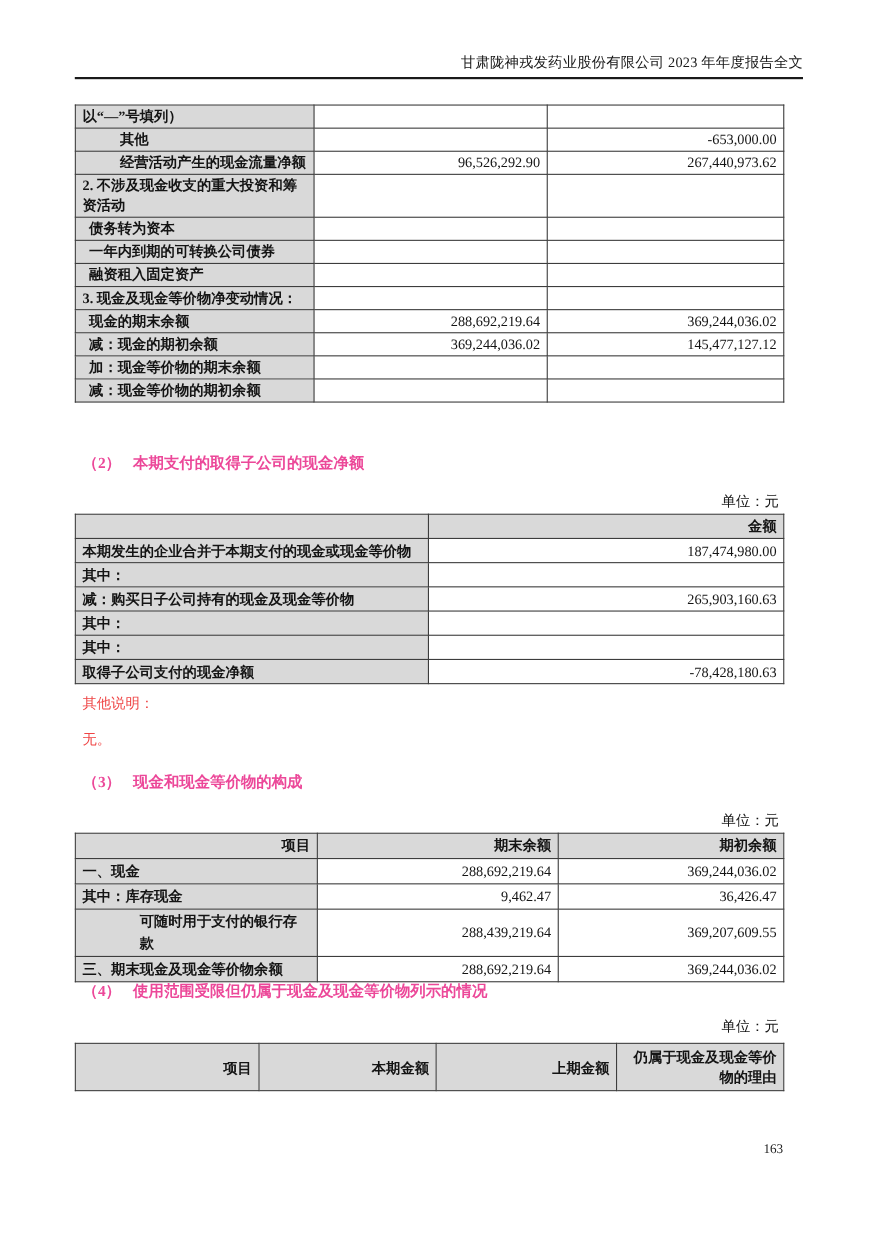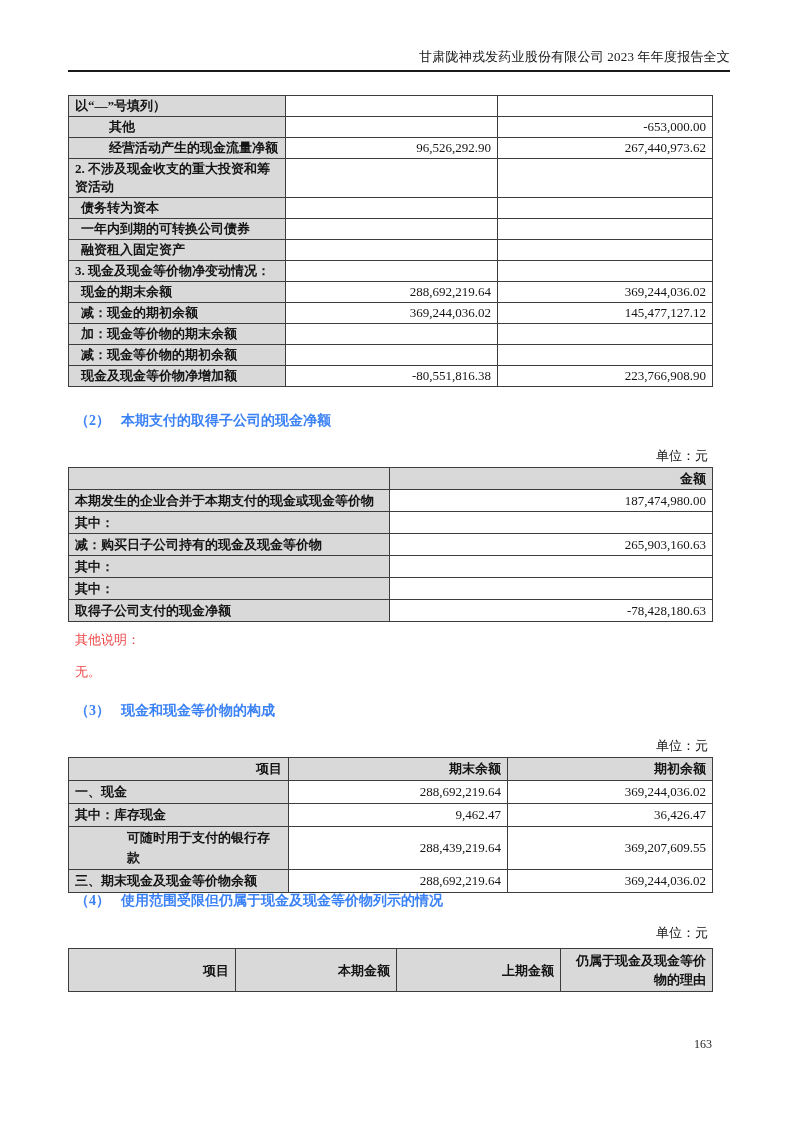--- a/index.html
+++ b/index.html
@@ -30,21 +30,21 @@
   .t3 td{height:20px;line-height:20px;}
   .lab{background:#d9d9d9;font-weight:bold;text-align:left;}
   .g{background:#d9d9d9;}
   .val{text-align:right;background:#ffffff;font-weight:normal;}
   .ctr{text-align:right;font-weight:bold;background:#d9d9d9;}
   .ind1{padding-left:12px;}
   .ind2{padding-left:40px;}
   .ind3{padding-left:58px;}
   .t4 td{height:40px;line-height:19px;}
   
-  .sec-h{font-size:14px;font-weight:bold;color:#3b82f6;white-space:nowrap;}
+  .sec-h{font-size:14px;font-weight:bold;color:#ec4899;white-space:nowrap;}
   .sec-h .sec-t{margin-left:11px;}
   .unit{left:68px;width:640px;text-align:right;font-size:13px;}
   .note{font-size:13px;color:#ef4444;}
   .pageno{left:68px;width:644px;text-align:right;font-size:12px;color:#222;}
 </style>
 </head>
 <body>
 
 <div id="page">
 
@@ -111,25 +111,20 @@
     <tr>
       <td class="lab ind1">加：现金等价物的期末余额</td>
       <td class="val"></td>
       <td class="val"></td>
     </tr>
     <tr>
       <td class="lab ind1">减：现金等价物的期初余额</td>
       <td class="val"></td>
       <td class="val"></td>
     </tr>
-    <tr>
-      <td class="lab ind1">现金及现金等价物净增加额</td>
-      <td class="val">-80,551,816.38</td>
-      <td class="val">223,766,908.90</td>
-    </tr>
   </tbody>
     </table>
 
   <div class="abs sec-h" style="left:75px;top:412px;">
     <span>（2）</span><span class="sec-t">本期支付的取得子公司的现金净额</span>
   </div>
   <div class="abs unit" style="top:447px;">单位：元</div>
 
   <table class="t2 abs" style="left:68px;top:467px;">
     <colgroup>

